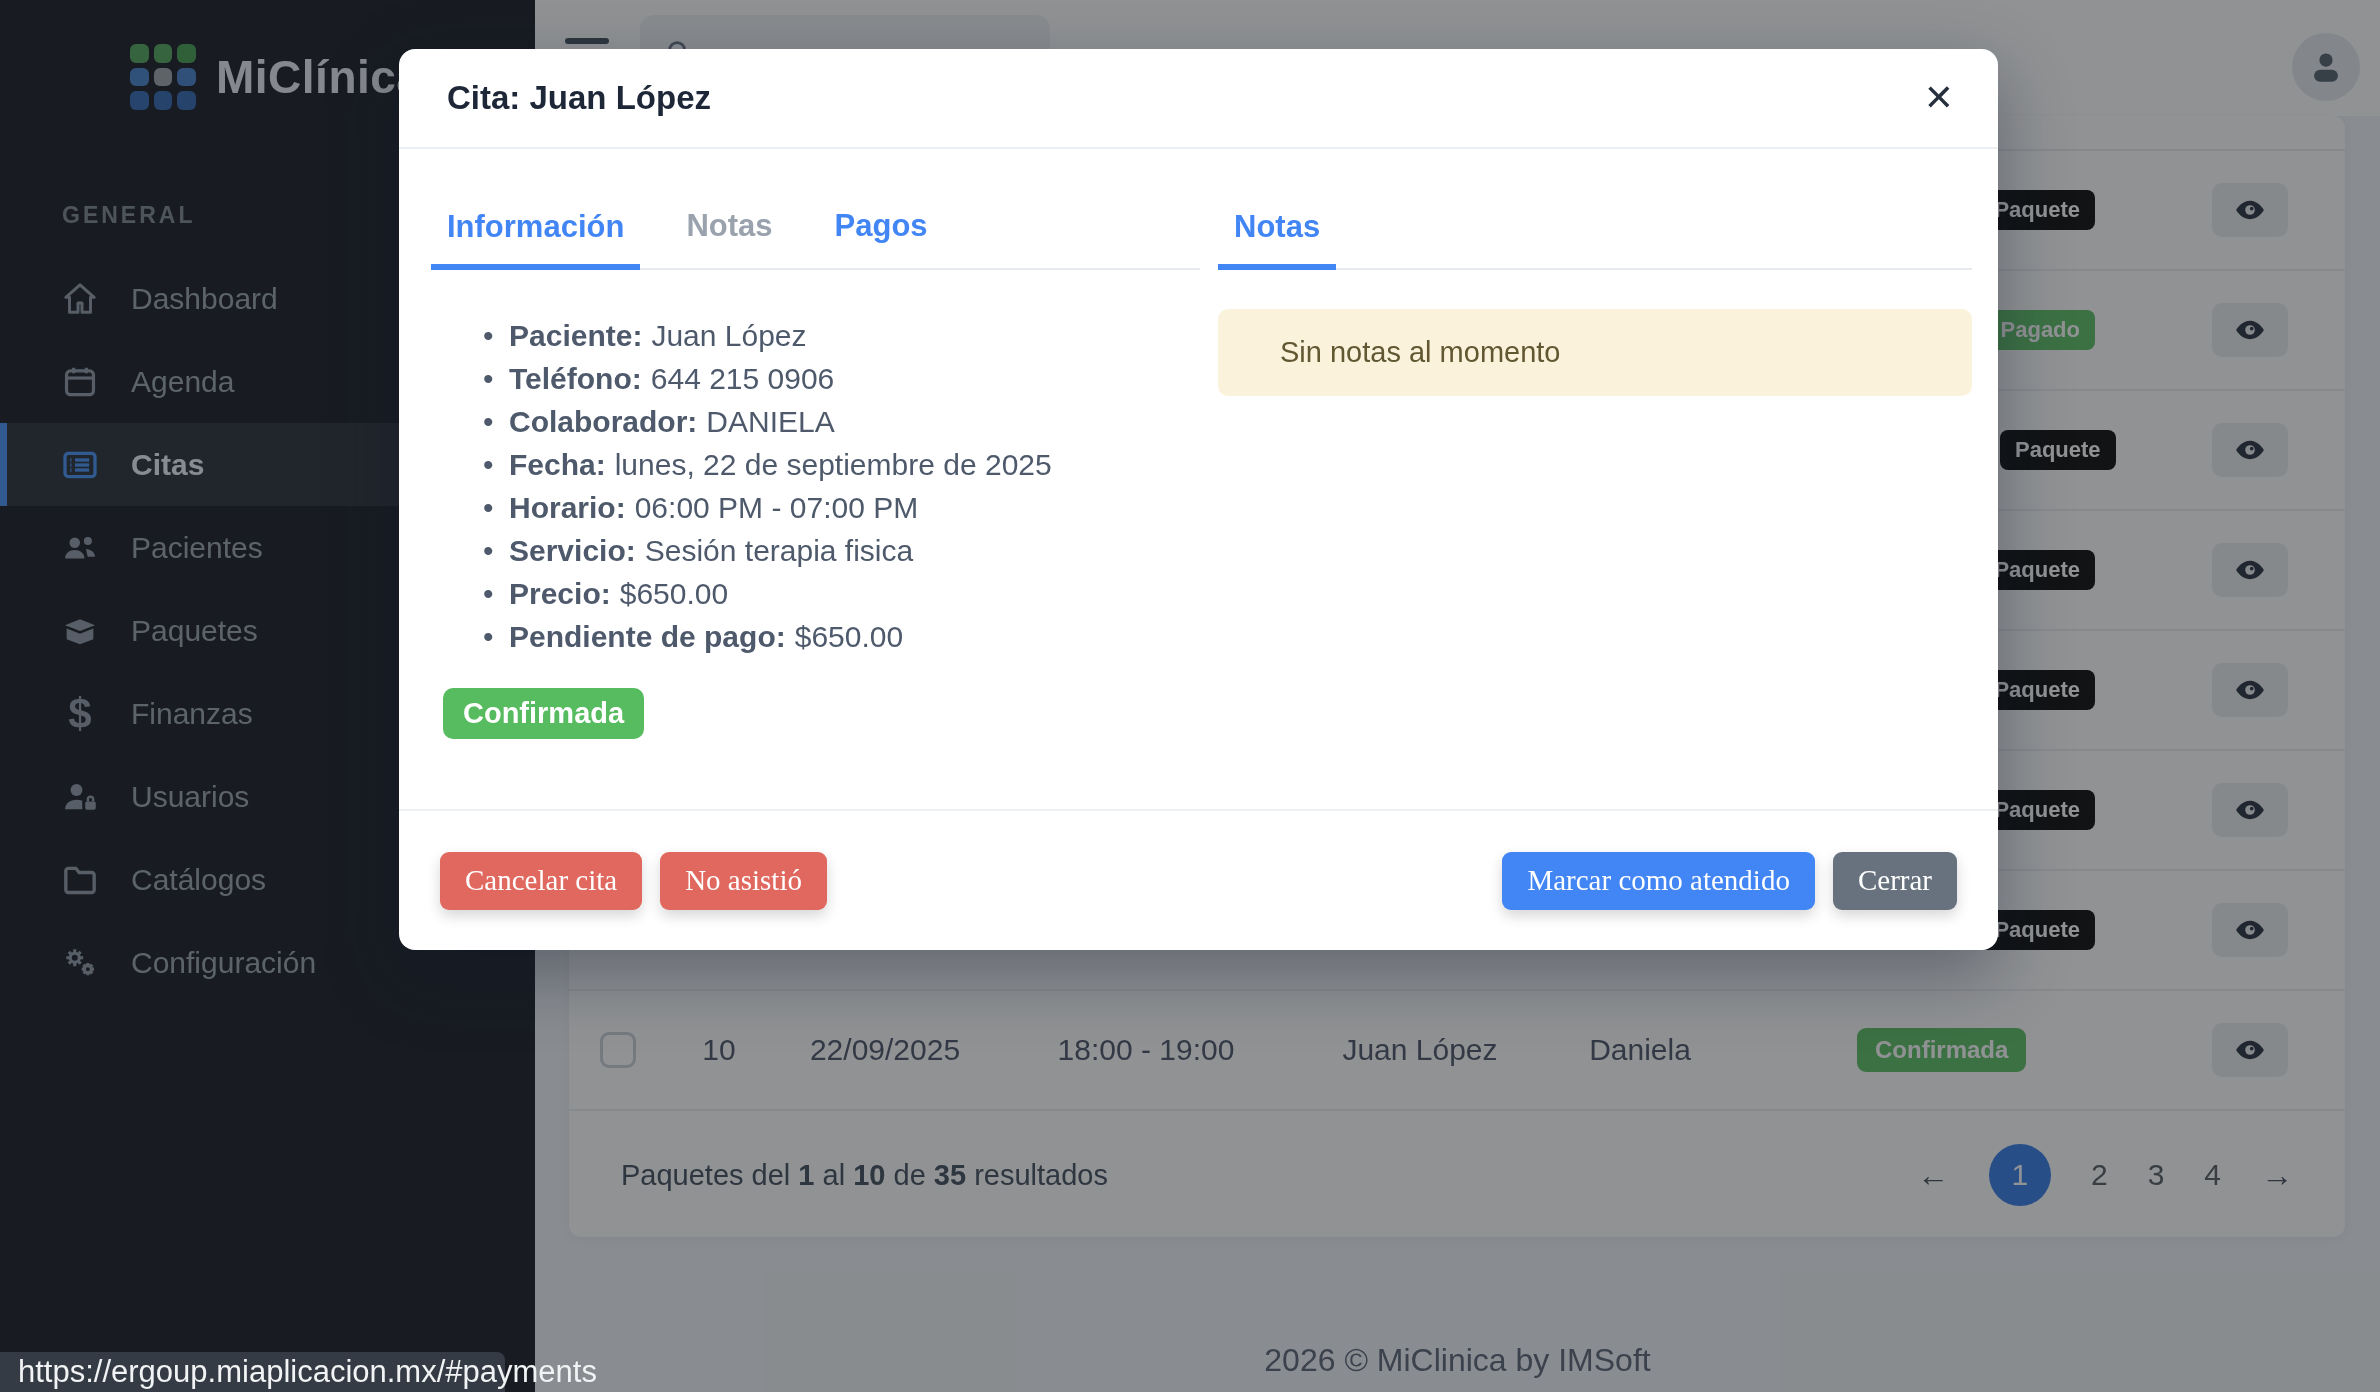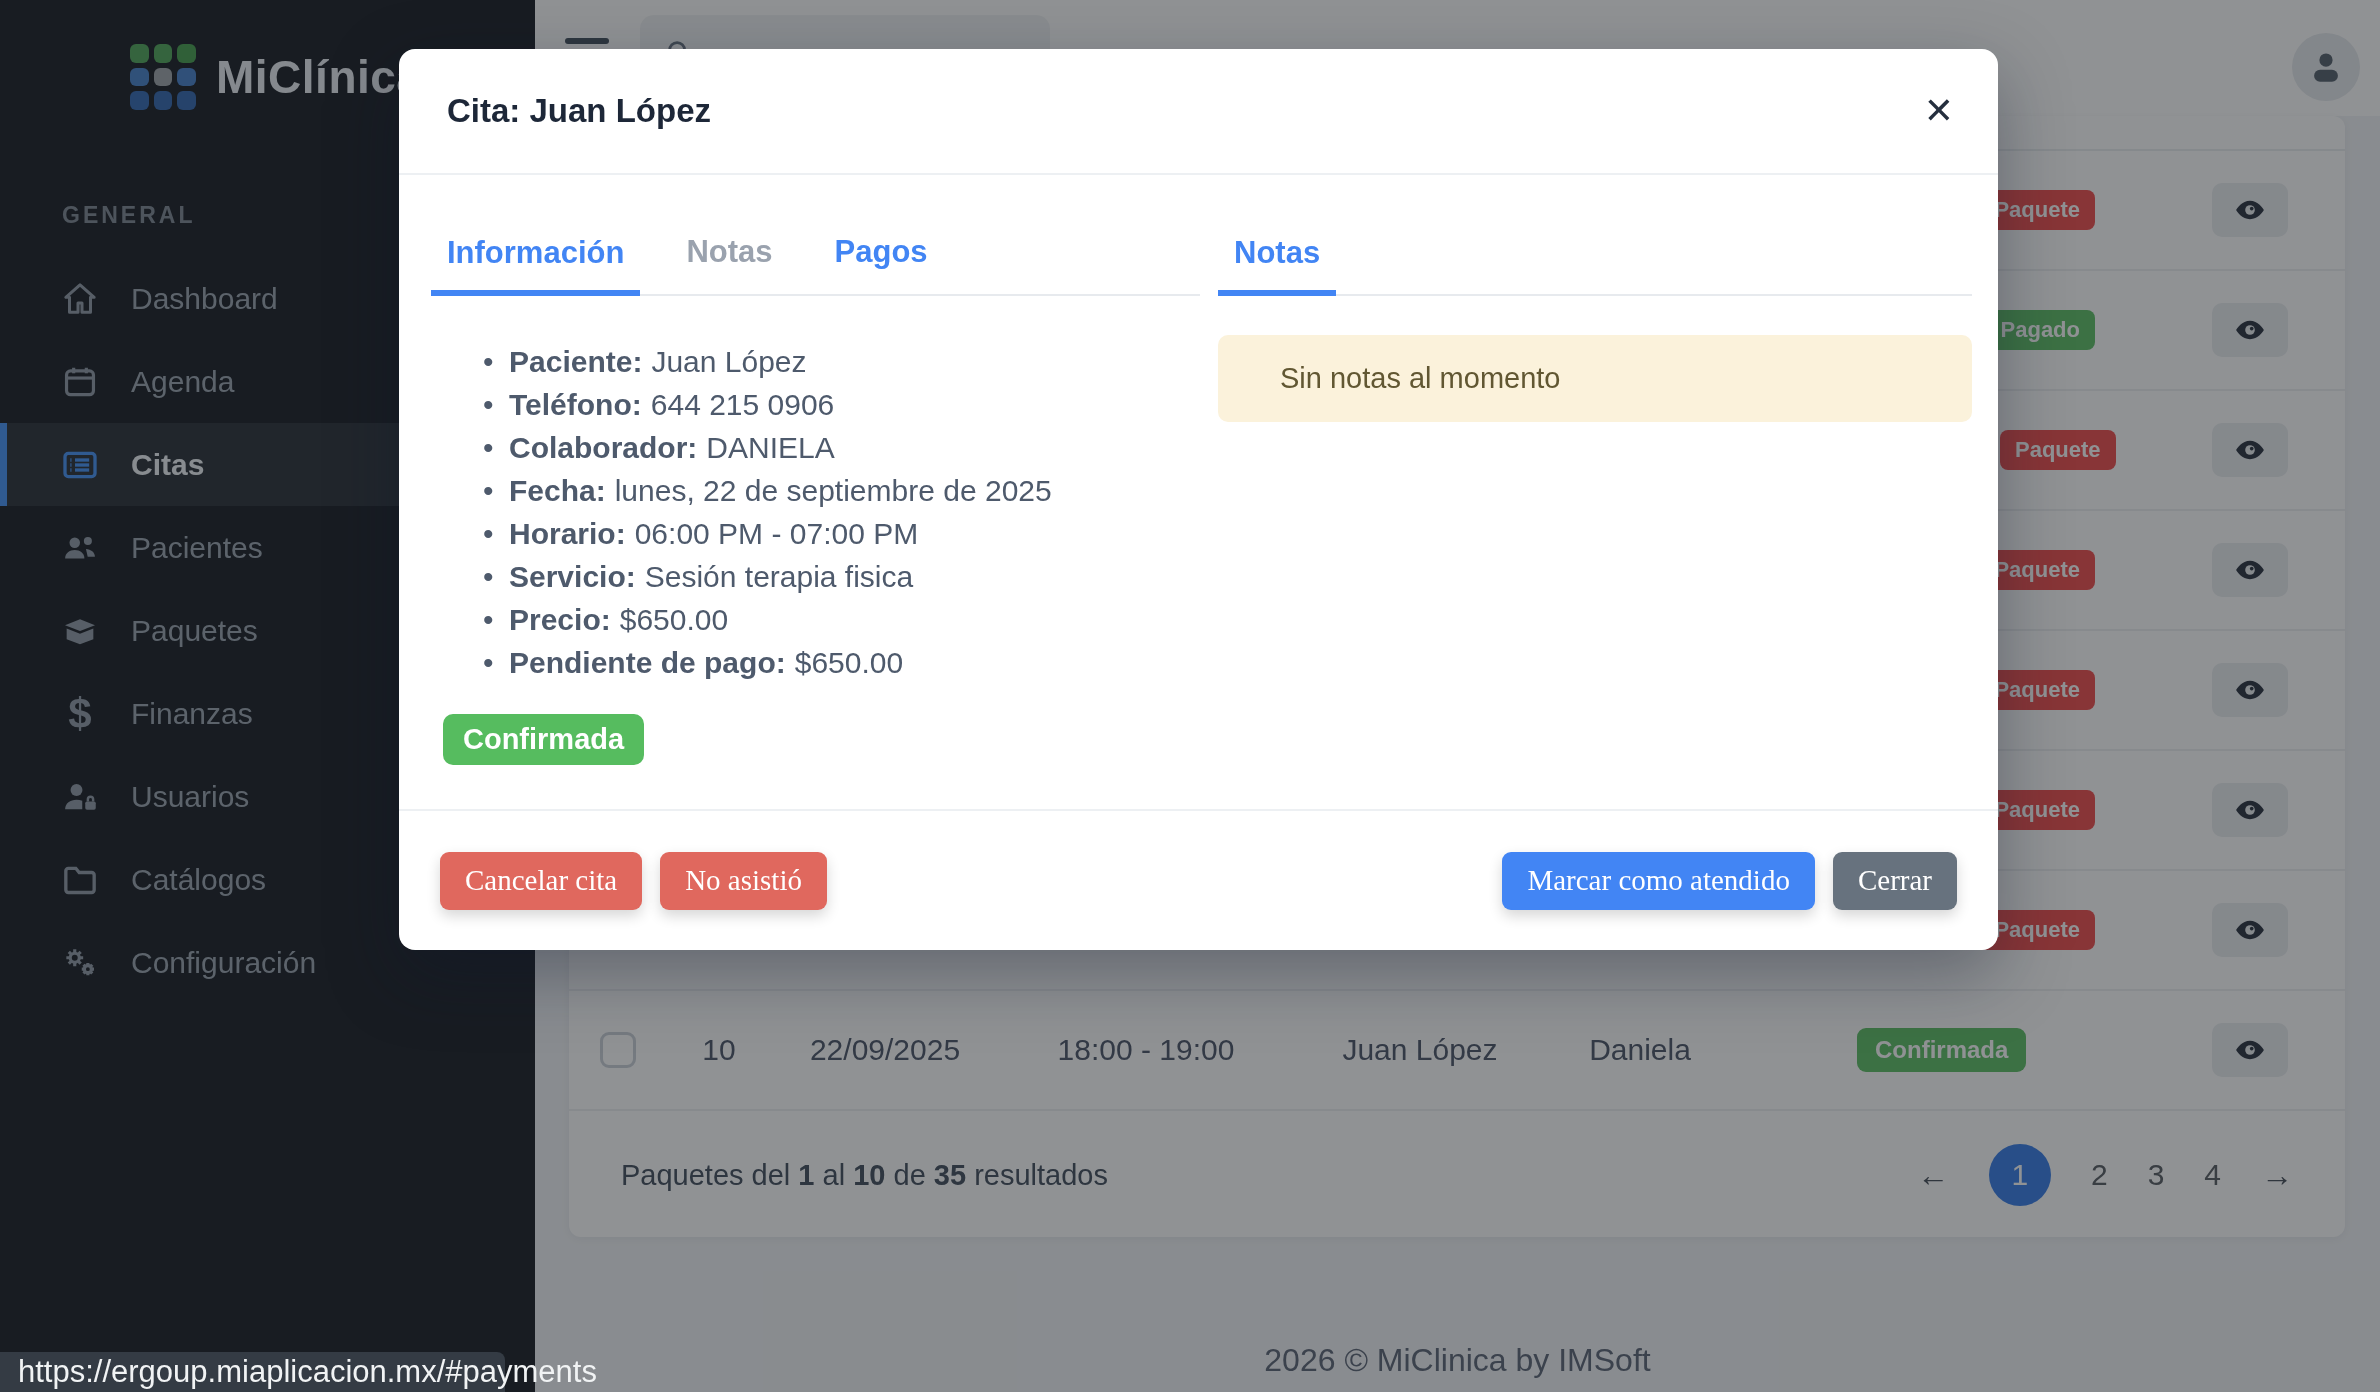--- a/index.html
+++ b/index.html
@@ -30,21 +30,21 @@
   .search-box { position:absolute; left:105px; top:15px; width:410px; height:74px; background:#F1F3F4; border-radius:14px; display:flex; align-items:center; padding-left:24px; color:#5F6B7A; }
   .avatar { position:absolute; right:20px; top:33px; width:68px; height:68px; border-radius:50%; background:#E5E8EC; display:flex; align-items:center; justify-content:center; color:#4D5865; cursor:pointer; }
 
   
   .card { position:absolute; left:569px; top:116px; width:1776px; height:1121px; background:#FFFFFF; border-radius:12px; box-shadow:0 2px 10px rgba(20,30,45,0.06); }
   .thead { height:35px; border-bottom:2px solid #E9ECEF; }
   .prow { position:relative; height:120px; border-bottom:2px solid #ECEEF1; }
   .badge-wrap { position:absolute; right:250px; top:50%; transform:translateY(-50%); display:flex; gap:14px; }
   .badge-wrap.pos-left { right:auto; left:1431px; }
   .badge { display:inline-block; font-size:22px; font-weight:700; color:#FFFFFF; padding:7px 15px; border-radius:8px; white-space:nowrap; }
-  .badge.dark { background:#ef4444;text-align:right; }
+  .badge.dark { background:#000000;text-align:right; }
   .badge.green { background:#56BC5F; }
   .eye-btn { position:absolute; left:1643px; top:50%; transform:translateY(-50%); width:76px; height:54px; background:#E9ECEF; border:none; border-radius:10px; display:flex; align-items:center; justify-content:center; cursor:pointer; color:#212937; }
   .row10 { position:relative; height:120px; border-bottom:2px solid #ECEEF1; font-size:30px; color:#454F63; }
   .row10 .cell { position:absolute; top:50%; transform:translateY(-50%); text-align:center; }
   .checkbox { position:absolute; left:31px; top:50%; transform:translateY(-50%); width:36px; height:36px; border:3px solid #C9CFD7; border-radius:9px; background:#fff; cursor:pointer; }
   .c-num { left:120px; width:60px; }
   .c-date { left:226px; width:180px; }
   .c-time { left:457px; width:240px; }
   .c-pat { left:756px; width:190px; }
   .c-col { left:991px; width:160px; }
@@ -57,21 +57,21 @@
   .pg-num { cursor:pointer; }
   .pg-current { width:62px; height:62px; border-radius:50%; background:#2E77E6; color:#FFFFFF; display:flex; align-items:center; justify-content:center; cursor:pointer; }
 
   .page-footer { position:absolute; left:535px; right:0; top:1342px; text-align:center; font-size:32px; color:#555E70; }
 
   
   .backdrop { position:absolute; inset:0; background:rgba(33,37,41,0.5); z-index:10; }
 
   
   .modal { position:absolute; left:399px; top:49px; width:1599px; height:901px; background:#FFFFFF; border-radius:16px; z-index:20; box-shadow:0 25px 70px rgba(15,23,42,0.35); overflow:hidden; }
-  .m-header { display:flex; align-items:center; height:126px; padding:0 44px 0 48px; border-bottom:2px solid #EDF0F3; }
+  .m-header { display:flex; align-items:center; height:100px; padding:0 44px 0 48px; border-bottom:2px solid #EDF0F3; }
   .m-title { font-size:33px; font-weight:600; color:#1D2738; }
   .m-close { margin-left:auto; background:none; border:none; font-size:36px; color:#252F3E; cursor:pointer; line-height:1; }
   .m-body { position:relative; height:634px; }
   .col-left { position:absolute; left:32px; top:0; width:769px; }
   .col-right { position:absolute; left:819px; top:0; width:754px; }
   .tabs { display:flex; align-items:flex-end; height:121px; border-bottom:2px solid #E7EAEE; }
   .tab { font-size:31px; font-weight:700; padding:0 16px 24px; cursor:pointer; white-space:nowrap; }
   .tab + .tab { margin-left:30px; }
   .tab.active { color:#4285F4; border-bottom:6px solid #4285F4; margin-bottom:-2px; padding-bottom:19px; }
   .tab.blue { color:#4285F4; }

